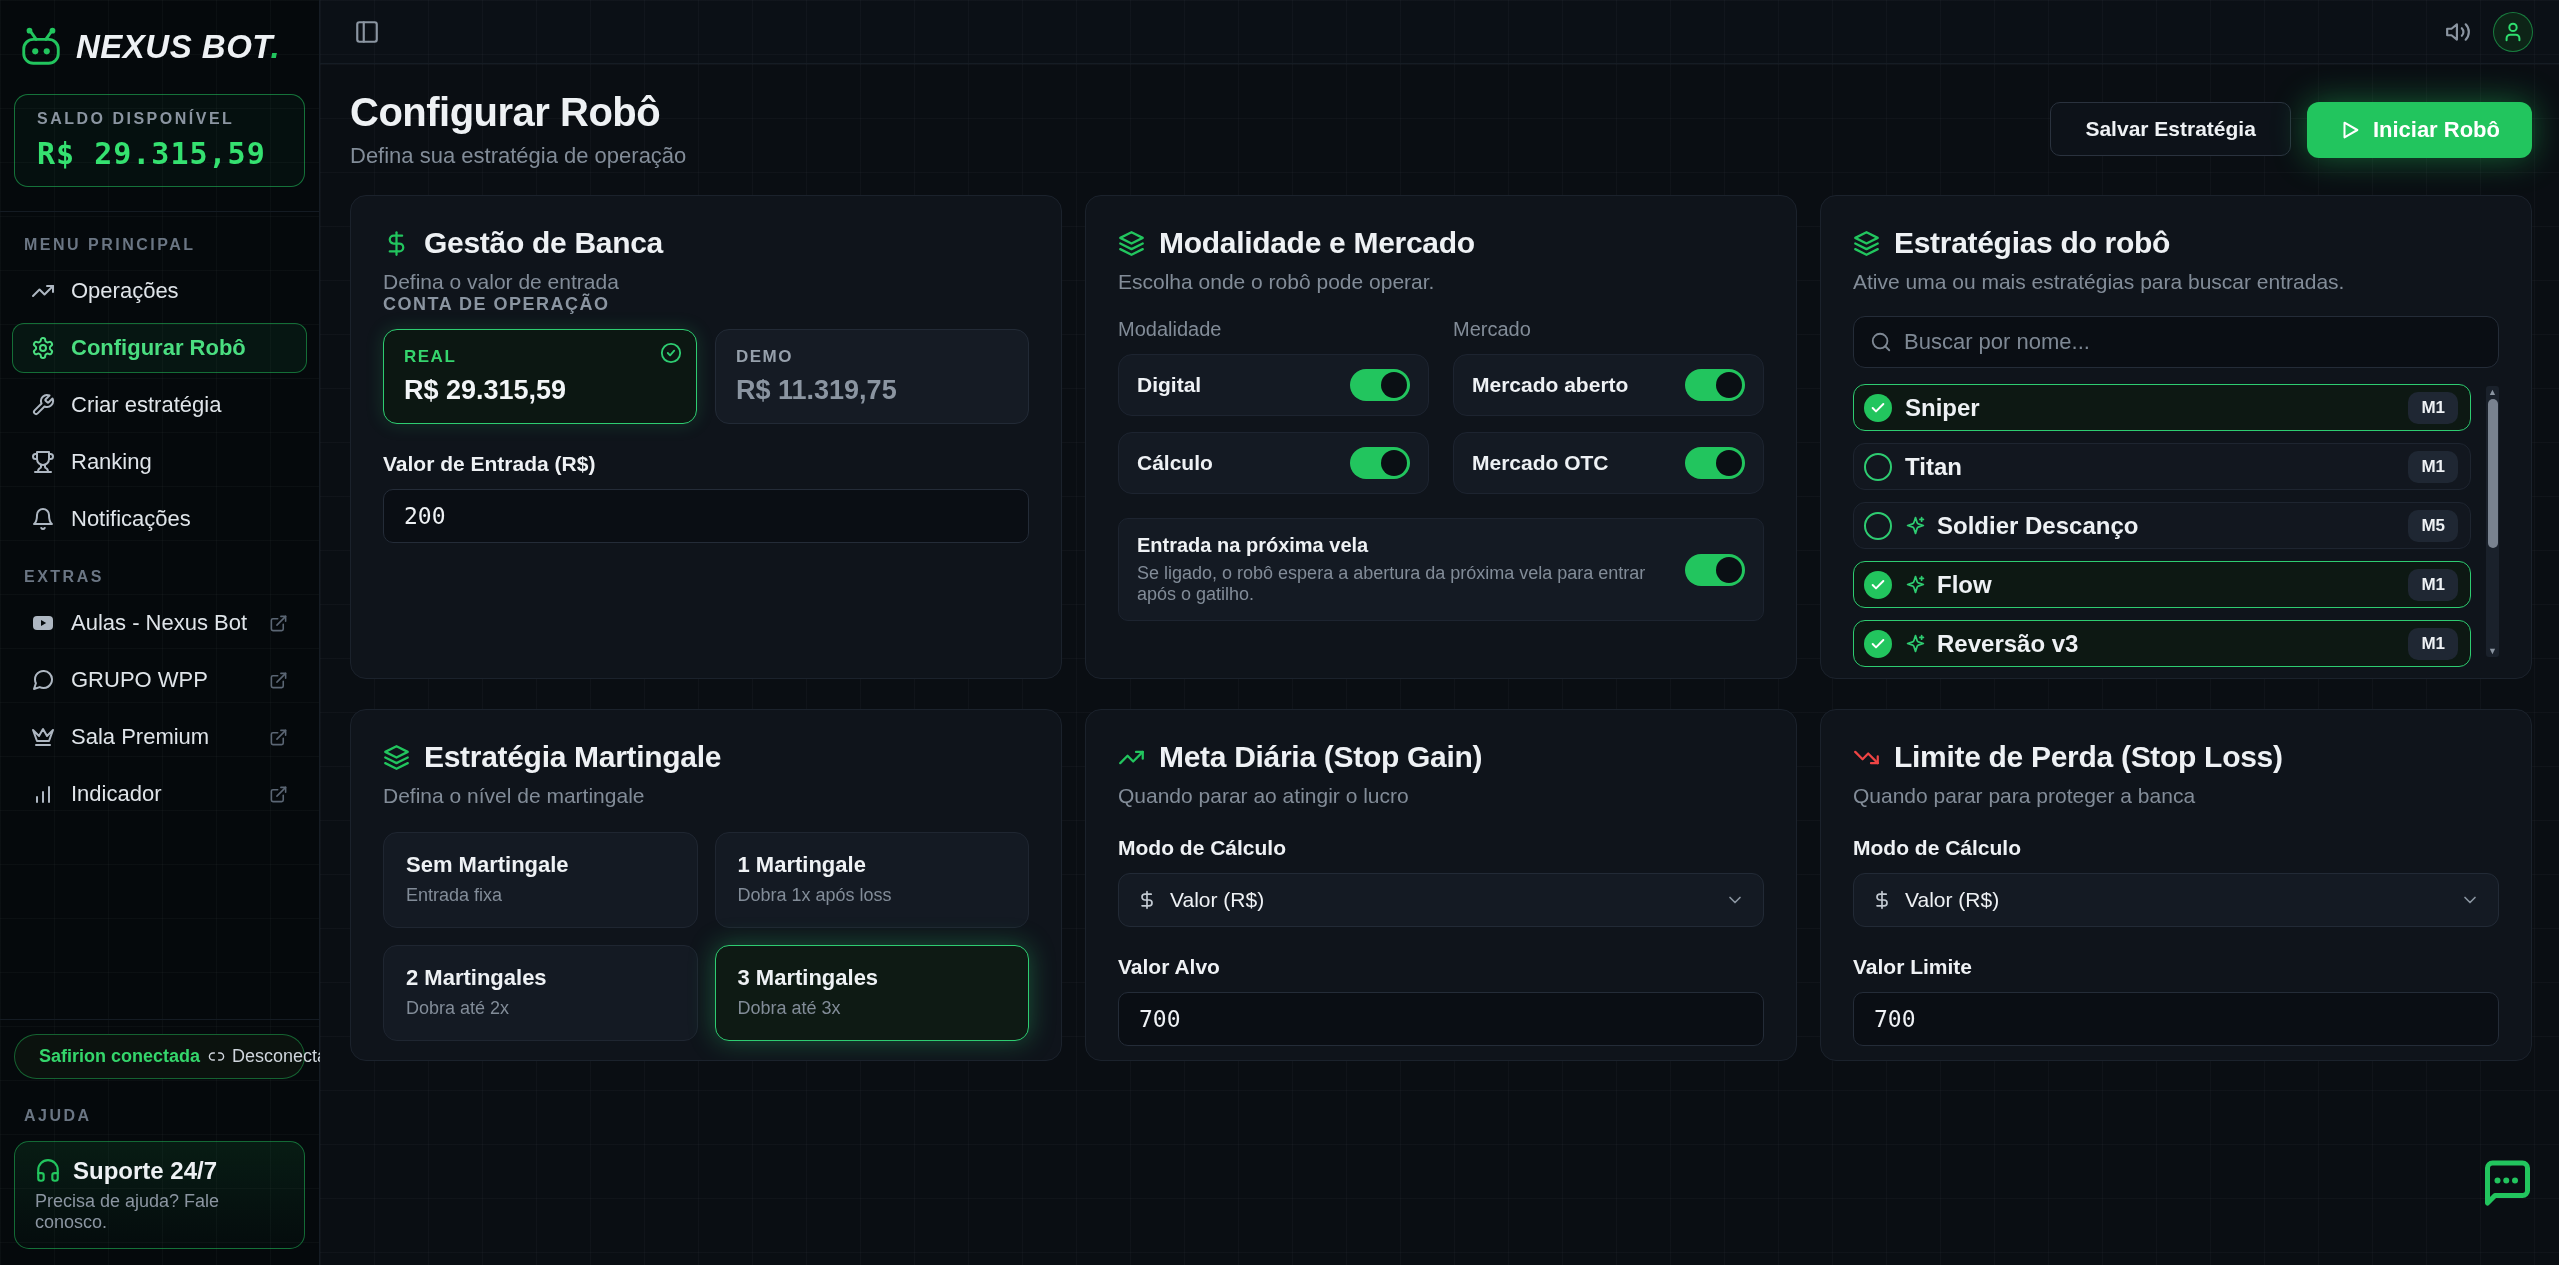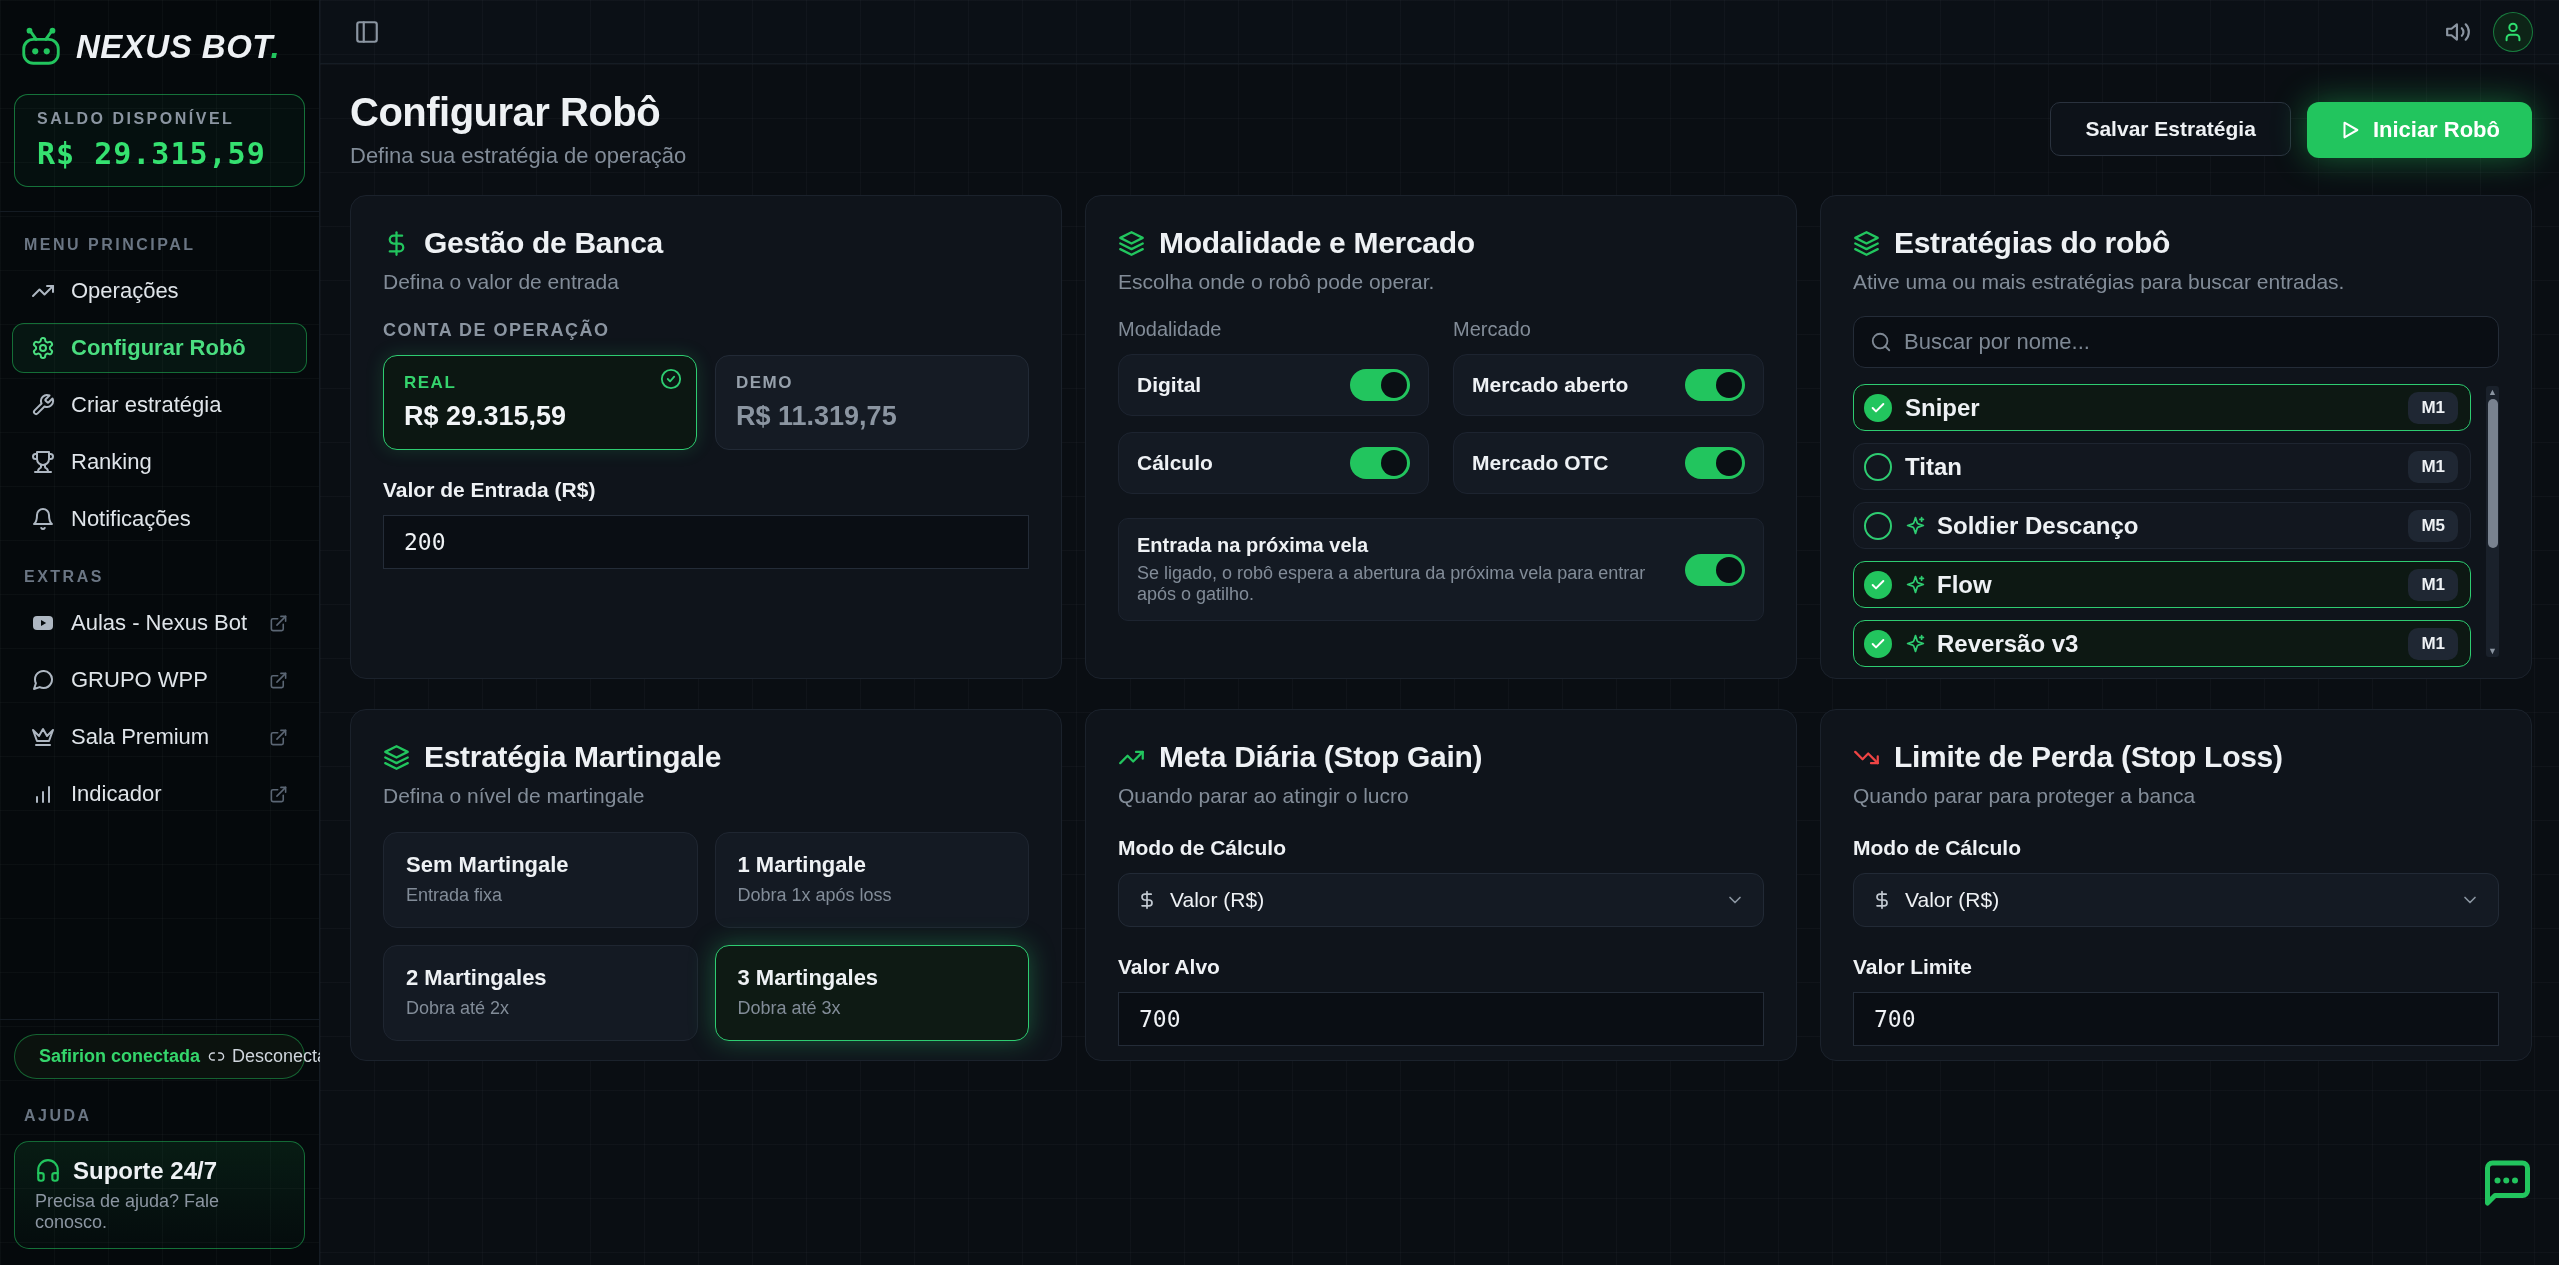--- a/index.html
+++ b/index.html
@@ -131,38 +131,38 @@
   .card {
     background:var(--card); border:1px solid var(--card-border);
     border-radius:16px; padding:30px 32px; overflow:hidden; position:relative;
   }
   .card-title-row { display:flex; align-items:center; gap:14px; }
   .card-icon { width:27px; height:27px; color:var(--green); flex-shrink:0; display:flex; }
   .card-icon.red { color:var(--red); }
   .card-title { font-size:30px; font-weight:800; letter-spacing:-.3px; }
   .card-subtitle { margin-top:10px; font-size:21px; color:#828c98; }
 
-  .field-label-sm { margin-top:26px; font-size:18px; font-weight:700; letter-spacing:1.5px; color:#8b95a1; }
+  .field-label-sm { font-size:18px; font-weight:700; letter-spacing:1.5px; color:#8b95a1; }
   .account-row { display:flex; gap:18px; margin-top:14px; }
   .account-tile {
     flex:1; border-radius:14px; padding:17px 20px; cursor:pointer; position:relative;
     background:var(--tile); border:1.5px solid var(--tile-border);
   }
   .account-tile.selected {
     background:#0c1712; border-color:#2ecc71;
     box-shadow:0 0 18px rgba(46,204,113,.18);
   }
   .account-type { font-size:17px; font-weight:700; letter-spacing:1.5px; color:#96a0ab; }
   .account-tile.selected .account-type { color:#35d46d; }
   .account-value { margin-top:8px; font-size:27px; font-weight:800; color:#8b95a1; }
   .account-tile.selected .account-value { color:#f2f5f7; }
   .tile-check { position:absolute; top:12px; right:14px; width:22px; height:22px; color:#2ecc71; display:flex; }
   .field-label { margin-top:28px; font-size:21px; font-weight:700; }
   .text-input {
-    margin-top:13px; width:100%; height:54px; border-radius:0;
+    margin-top:13px; width:100%; height:54px; border-radius:10px;
     background:var(--input); border:1px solid var(--input-border);
     color:#eef1f4; font-family:"DejaVu Sans Mono", monospace; font-size:23px;
     padding:0 20px; outline:none;
   }
 
   .two-col { display:grid; grid-template-columns:1fr 1fr; gap:24px; margin-top:24px; }
   .col-label { font-size:20px; color:#828c98; margin-bottom:13px; }
   .toggle-row {
     height:62px; border-radius:14px; background:#141a23; border:1px solid #1d2430;
     display:flex; align-items:center; justify-content:space-between;

